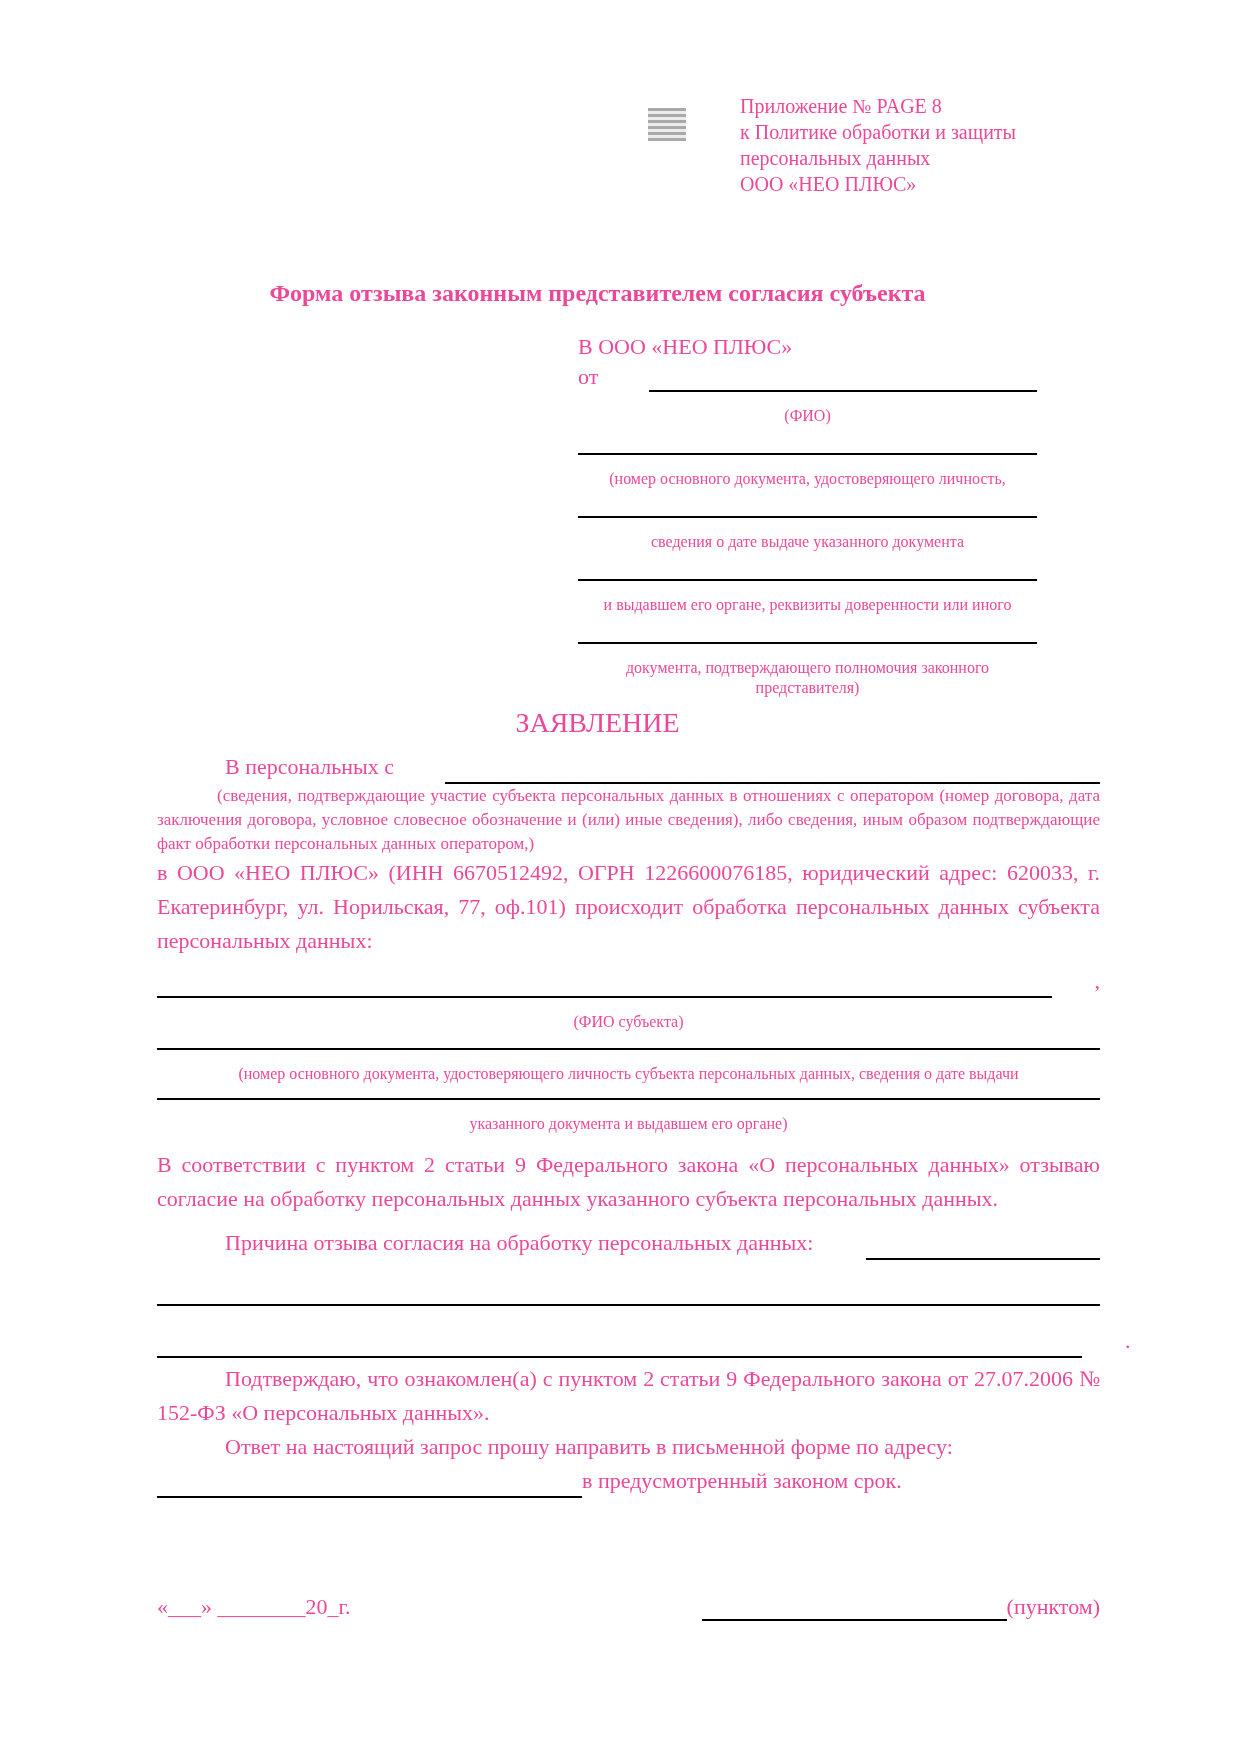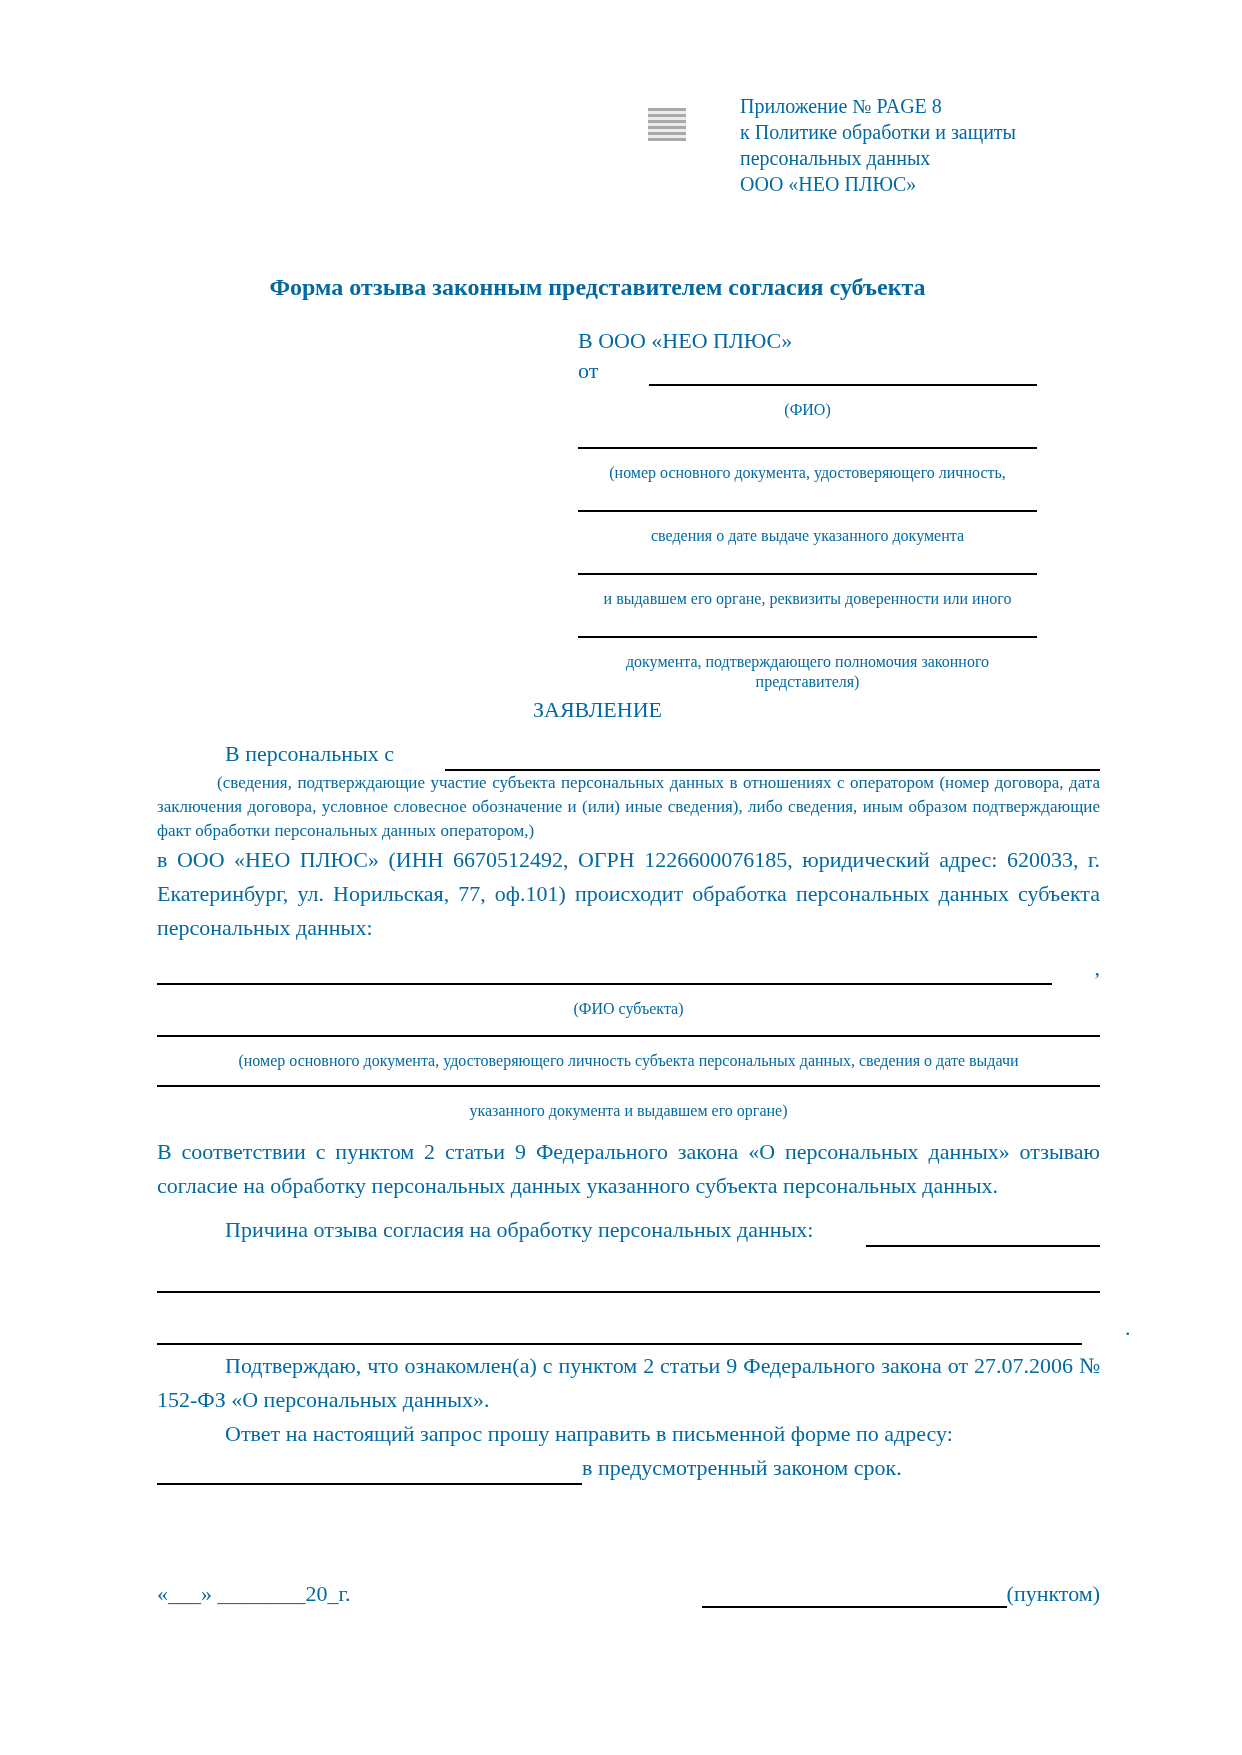--- a/index.html
+++ b/index.html
@@ -2,21 +2,21 @@
 <html><head>
 <meta charset="utf-8">
 <style>
   * { box-sizing: border-box; margin: 0; padding: 0; }
   html, body { background: #ffffff; }
   .page {
     position: relative;
     width: 1242px;
     height: 1755px;
     background: #ffffff;
-    color: #0369a1;
+    color: #ec4899;
     font-family: "Liberation Serif", "DejaVu Serif", serif;
     overflow: hidden;
   }
   
   .header-block {
     position: absolute;
     top: 93px;
     left: 740px;
     font-size: 20px;
     line-height: 26px;
@@ -29,21 +29,21 @@
     height: 33px;
     background: repeating-linear-gradient(
       to bottom,
       #9a9a9a 0px, #9a9a9a 3px,
       #e9e9e9 3px, #e9e9e9 6px);
     opacity: .85;
   }
   
   .content {
     position: absolute;
-    top: 270px;
+    top: 276px;
     left: 157px;
     width: 943px;
     font-size: 22px;
     line-height: 34px;
   }
   .doc-title {
     font-weight: bold;
     font-size: 24px;
     line-height: 34px;
     text-align: center;
@@ -69,24 +69,24 @@
     line-height: 20px;
     text-align: center;
     margin-top: 14px;
   }
   .rule {
     border-bottom: 2px solid #000;
     height: 0;
   }
   .addressee .group { margin-top: 27px; }
   .statement-heading {
-    margin-top: 1px;
+    margin-top: 8px;
     margin-right: 62px;
     text-align: center;
-    font-size: 22px;
+    font-size: 28px;
   }
   .accord-row { margin-top: 10px; line-height: 34px; }
   .accord-row .txt { padding-left: 68px; }
   .fine-print {
     font-size: 17px;
     line-height: 24px;
     text-align: justify;
     text-indent: 60px;
   }
   .para { text-align: justify; }

